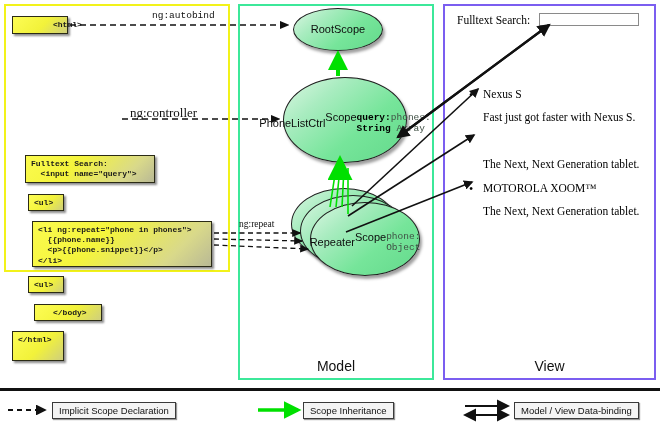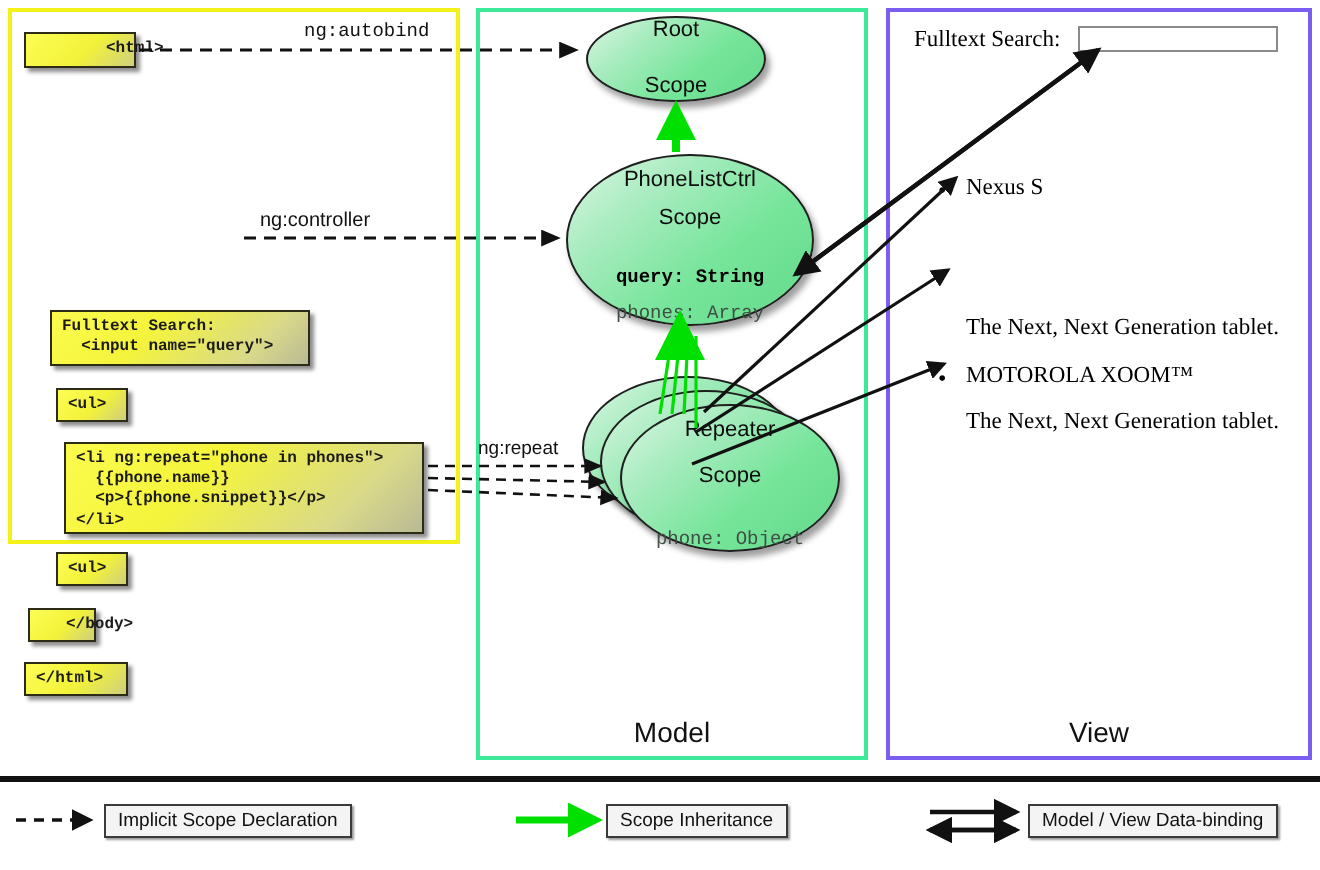--- a/index.html
+++ b/index.html
@@ -20,21 +20,21 @@
     background:linear-gradient(135deg,#fbfb4e 0%,#f4f43c 38%,#d9d98a 78%,#b9b995 100%);
     box-shadow:2px 2px 2px rgba(0,0,0,.45);
     font-family:"Liberation Mono",monospace;font-size:8px;line-height:1.28;
     color:#1a1a1a;padding:3px 5px;white-space:pre;font-weight:bold;}
   .ybox.small{background:linear-gradient(135deg,#fdfd55 0%,#f2f23a 55%,#cfcf7d 100%);}
 
   
   .ell{position:absolute;border-radius:50%;border:1.5px solid #1f1f1f;
     background:linear-gradient(140deg,#ddf7e4 0%,#a9ecc0 28%,#76e59a 62%,#63d98b 100%);
     box-shadow:2px 3px 3px rgba(0,0,0,.38);
-    display:flex;flex-direction:column;align-items:center;justify-content:space-between;
+    display:flex;align-items:center;justify-content:center;
     text-align:center;color:#0d0d0d;box-sizing:border-box;}
   .ell .t1{font-family:"Liberation Sans",sans-serif;font-size:11px;line-height:1.15;}
   .ell .m1{font-family:"Liberation Mono",monospace;font-size:9.5px;font-weight:bold;color:#000;}
   .ell .m2{font-family:"Liberation Mono",monospace;font-size:9.5px;color:#3f4f44;}
 
   
   #view-inner{position:absolute;left:449px;top:10px;width:200px;height:225px;
     font-family:"Liberation Serif",serif;color:#000;}
   #view-search-label{position:absolute;left:8px;top:4px;font-size:11.5px;}
   #search-box{position:absolute;left:90px;top:3px;width:100px;height:13px;
@@ -77,23 +77,23 @@
 
   <div class="ybox small" style="left:28px;top:194px;width:36px;height:17px;">&lt;ul&gt;</div>
 
   <div class="ybox" style="left:32px;top:221px;width:180px;height:46px;">&lt;li ng:repeat="phone in phones"&gt;
   {{phone.name}}
   &lt;p&gt;{{phone.snippet}}&lt;/p&gt;
 &lt;/li&gt;</div>
 
   <div class="ybox small" style="left:28px;top:276px;width:36px;height:17px;">&lt;ul&gt;</div>
 
-  <div class="ybox small" style="left:14px;top:304px;width:34px;height:17px;padding-left:18px;">&lt;/body&gt;</div>
-
-  <div class="ybox small" style="left:12px;top:331px;width:52px;height:17px;">&lt;/html&gt;</div>
+  <div class="ybox small" style="left:34px;top:304px;width:68px;height:17px;padding-left:18px;">&lt;/body&gt;</div>
+
+  <div class="ybox small" style="left:12px;top:331px;width:52px;height:30px;">&lt;/html&gt;</div>
 
   <div class="ell" style="left:293px;top:8px;width:90px;height:43px;">
     <div class="t1">Root</div>
     <div class="t1">Scope</div>
   </div>
 
   <div class="ell" style="left:283px;top:77px;width:124px;height:86px;padding-top:6px;">
     <div class="t1">PhoneListCtrl</div>
     <div class="t1" style="margin-bottom:11px;">Scope</div>
     <div class="m1">query: String</div>
@@ -106,20 +106,21 @@
     <div class="t1">Repeater</div>
     <div class="t1" style="margin-bottom:9px;">Scope</div>
     <div class="m2">phone: Object</div>
   </div>
 
   <div id="view-inner">
     <div id="view-search-label">Fulltext Search:</div>
     <input id="search-box" type="text" placeholder="" style="">
 
     <div class="v-bullet" style="left:34px;top:78px;">Nexus S</div>
+    <div class="v-sub" style="left:34px;top:101px;">Fast just got faster with Nexus S.</div>
 
     <div class="v-sub" style="left:34px;top:148px;">The Next, Next Generation tablet.</div>
 
     <div class="v-bullet" style="left:34px;top:172px;">MOTOROLA XOOM™</div>
     <div class="v-sub" style="left:34px;top:195px;">The Next, Next Generation tablet.</div>
   </div>
 
   <svg id="overlay" viewBox="0 0 660 435">
     <defs>
       <marker id="ah-black" markerWidth="7" markerHeight="7" refX="6" refY="3" orient="auto" markerUnits="strokeWidth">
@@ -165,22 +166,22 @@
     </g>
 
     <g>
       <line x1="352" y1="206" x2="478" y2="89" stroke="#111" stroke-width="1.6" marker-end="url(#ah-black-big)"></line>
       <line x1="348" y1="216" x2="474" y2="135" stroke="#111" stroke-width="1.6" marker-end="url(#ah-black-big)"></line>
       <line x1="346" y1="232" x2="472" y2="182" stroke="#111" stroke-width="1.6" marker-end="url(#ah-black-big)"></line>
     </g>
   </svg>
 
   <div style="position:absolute;left:152px;top:10px;font-family:'Liberation Mono',monospace;font-size:9.5px;color:#111;">ng:autobind</div>
-  <div style="position:absolute;left:130px;top:105px;font-family:Liberation Sans, sans-serif;font-size:10px;color:#111;">ng:controller</div>
-  <div style="position:absolute;left:239px;top:219px;font-family:Liberation Sans, sans-serif;font-size:9.5px;color:#111;">ng:repeat</div>
+  <div style="position:absolute;left:130px;top:105px;font-family:Liberation Serif, serif;font-size:13px;color:#111;">ng:controller</div>
+  <div style="position:absolute;left:239px;top:219px;font-family:Liberation Serif, serif;font-size:9.5px;color:#111;">ng:repeat</div>
 
   <div id="legend">
     <div id="legend-rule"></div>
 
     <svg style="position:absolute;left:0;top:0;width:660px;height:47px;" viewBox="0 0 660 47">
       <defs>
         <marker id="lg-black" markerWidth="6" markerHeight="6" refX="5" refY="3" orient="auto" markerUnits="strokeWidth">
           <path d="M0,0 L6,3 L0,6 z" fill="#111"></path>
         </marker>
         <marker id="lg-green" markerWidth="5" markerHeight="5" refX="4" refY="2.5" orient="auto" markerUnits="strokeWidth">

